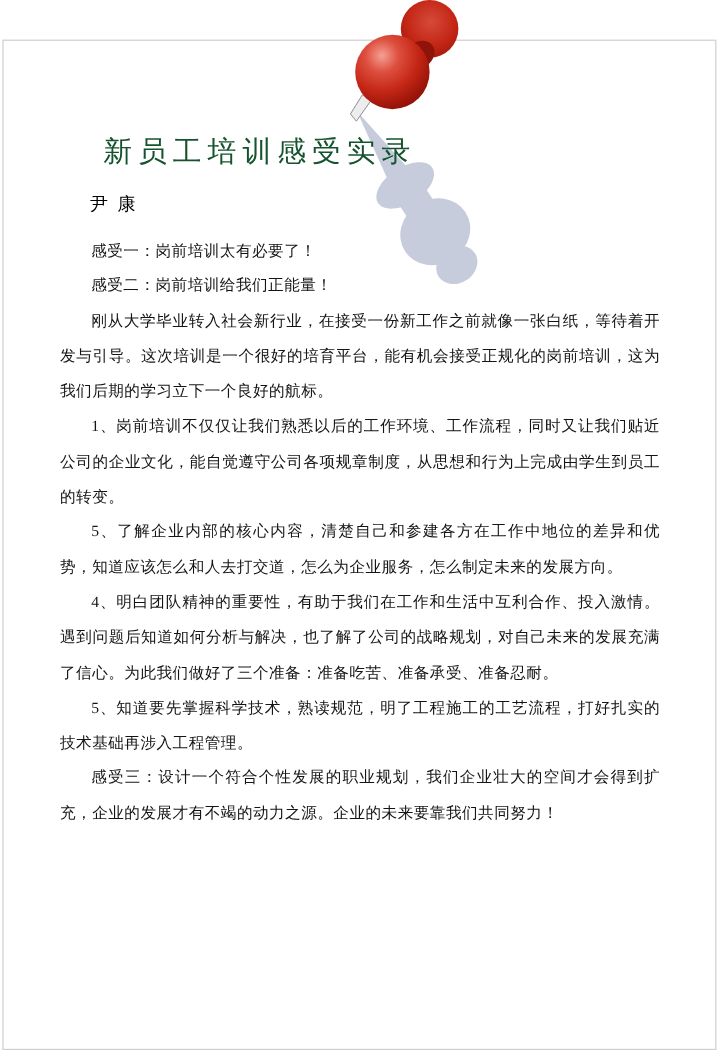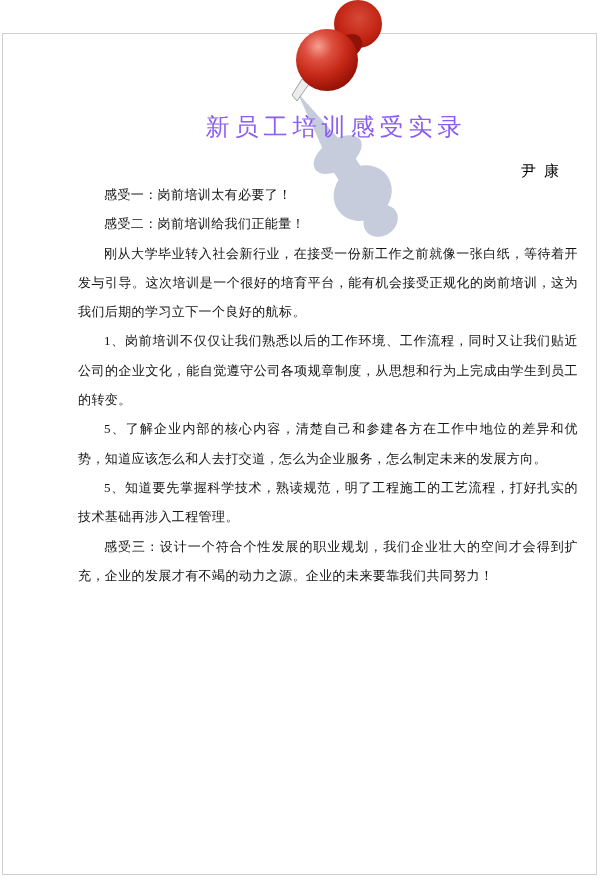--- a/index.html
+++ b/index.html
@@ -28,40 +28,40 @@
   }
   .content {
     position:absolute;
     left:50px; top:0;
     width:500px; height:882px;
     z-index:3;
   }
   .doc-title {
     position:absolute;
     top:110px; left:36px; width:500px;
-    text-align:center;
+    text-align:left;
     font-size:24px;
     line-height:34px;
     letter-spacing:5px;
-    color:#8b5cf6;
+    color:#14532d;
     white-space:nowrap;
   }
   .doc-author {
     position:absolute;
     top:160px; left:17px; width:500px;
-    text-align:right;
+    text-align:left;
     font-size:15px;
     line-height:22px;
     letter-spacing:8px;
     text-indent:8px;
     color:#000000;
   }
   .paragraphs {
     position:absolute;
-    top:180px; left:0; width:500px;margin-left:28px;
+    top:194px; left:0; width:500px;
   }
   .paragraphs p {
     font-size:13px;
     line-height:29.3px;
     letter-spacing:0.4px;
     text-indent:2em;
     text-align:justify;
     color:#141414;
   }
 </style>
@@ -105,19 +105,20 @@
     <div class="doc-title">新员工培训感受实录</div>
 
     <div class="doc-author">尹康</div>
 
     <div class="paragraphs">
       <p>感受一：岗前培训太有必要了！</p>
       <p>感受二：岗前培训给我们正能量！</p>
       <p>刚从大学毕业转入社会新行业，在接受一份新工作之前就像一张白纸，等待着开发与引导。这次培训是一个很好的培育平台，能有机会接受正规化的岗前培训，这为我们后期的学习立下一个良好的航标。</p>
       <p>1、岗前培训不仅仅让我们熟悉以后的工作环境、工作流程，同时又让我们贴近公司的企业文化，能自觉遵守公司各项规章制度，从思想和行为上完成由学生到员工的转变。</p>
       <p>5、了解企业内部的核心内容，清楚自己和参建各方在工作中地位的差异和优势，知道应该怎么和人去打交道，怎么为企业服务，怎么制定未来的发展方向。</p>
+      <p>4、明白团队精神的重要性，有助于我们在工作和生活中互利合作、投入激情。遇到问题后知道如何分析与解决，也了解了公司的战略规划，对自己未来的发展充满了信心。为此我们做好了三个准备：准备吃苦、准备承受、准备忍耐。</p>
       <p>5、知道要先掌握科学技术，熟读规范，明了工程施工的工艺流程，打好扎实的技术基础再涉入工程管理。</p>
       <p>感受三：设计一个符合个性发展的职业规划，我们企业壮大的空间才会得到扩充，企业的发展才有不竭的动力之源。企业的未来要靠我们共同努力！</p>
     </div>
 
   </div>
 
 </div>
 
 </body></html>

